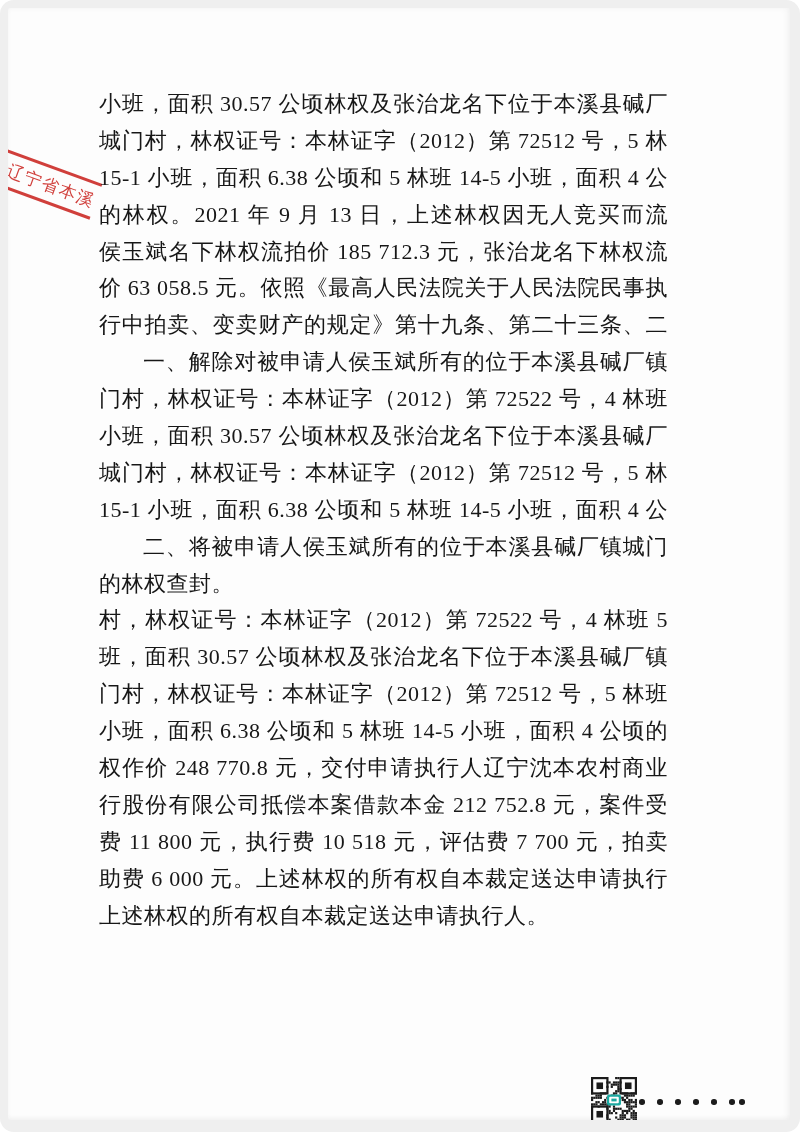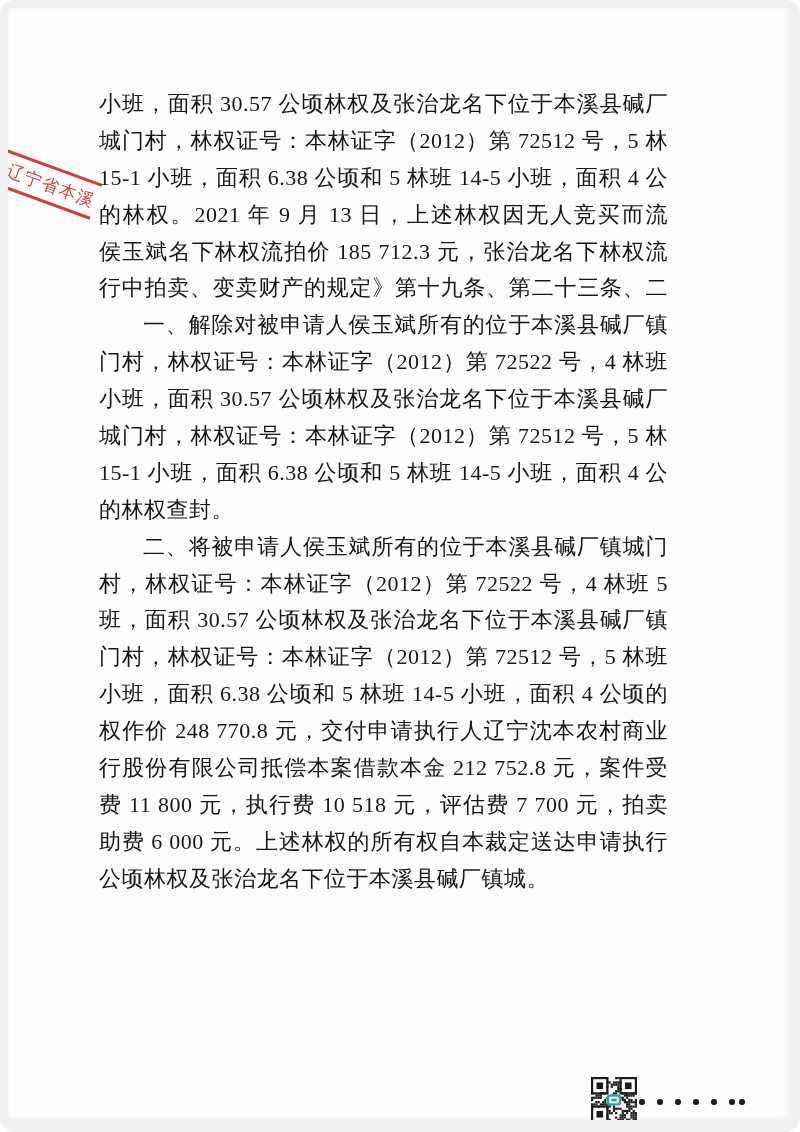--- a/index.html
+++ b/index.html
@@ -106,37 +106,38 @@
     <div class="stamp" id="stamp" style="color: rgb(205, 47, 43); border-color: rgb(205, 47, 43);">
       <span class="stamp-text">辽宁省本溪</span>
     </div>
 
     <div class="doc" id="doc-body" style="color: rgb(23, 23, 23);">
         <div class="doc-line fill">小班，面积 30.57 公顷林权及张治龙名下位于本溪县碱厂镇</div>
         <div class="doc-line fill">城门村，林权证号：本林证字（2012）第 72512 号，5 林班</div>
         <div class="doc-line fill">15-1 小班，面积 6.38 公顷和 5 林班 14-5 小班，面积 4 公顷</div>
         <div class="doc-line fill">的林权。2021 年 9 月 13 日，上述林权因无人竞买而流拍。</div>
         <div class="doc-line fill">侯玉斌名下林权流拍价 185 712.3 元，张治龙名下林权流拍</div>
+        <div class="doc-line fill">价 63 058.5 元。依照《最高人民法院关于人民法院民事执</div>
         <div class="doc-line fill">行中拍卖、变卖财产的规定》第十九条、第二十三条、二十</div>
         <div class="doc-line fill indent">一、解除对被申请人侯玉斌所有的位于本溪县碱厂镇城</div>
         <div class="doc-line fill">门村，林权证号：本林证字（2012）第 72522 号，4 林班 5</div>
         <div class="doc-line fill">小班，面积 30.57 公顷林权及张治龙名下位于本溪县碱厂镇</div>
         <div class="doc-line fill">城门村，林权证号：本林证字（2012）第 72512 号，5 林班</div>
         <div class="doc-line fill">15-1 小班，面积 6.38 公顷和 5 林班 14-5 小班，面积 4 公顷</div>
+        <div class="doc-line fill indent">二、将被申请人侯玉斌所有的位于本溪县碱厂镇城门</div>
         <div class="doc-line">的林权查封。</div>
-        <div class="doc-line fill indent">二、将被申请人侯玉斌所有的位于本溪县碱厂镇城门</div>
         <div class="doc-line fill">村，林权证号：本林证字（2012）第 72522 号，4 林班 5 小</div>
         <div class="doc-line fill">班，面积 30.57 公顷林权及张治龙名下位于本溪县碱厂镇城</div>
         <div class="doc-line fill">门村，林权证号：本林证字（2012）第 72512 号，5 林班 15-1</div>
         <div class="doc-line fill">小班，面积 6.38 公顷和 5 林班 14-5 小班，面积 4 公顷的林</div>
         <div class="doc-line fill">权作价 248 770.8 元，交付申请执行人辽宁沈本农村商业银</div>
         <div class="doc-line fill">行股份有限公司抵偿本案借款本金 212 752.8 元，案件受理</div>
         <div class="doc-line fill">费 11 800 元，执行费 10 518 元，评估费 7 700 元，拍卖辅</div>
         <div class="doc-line fill">助费 6 000 元。上述林权的所有权自本裁定送达申请执行人</div>
-        <div class="doc-line">公顷林权及张治龙名下位于本溪县碱厂镇城。</div>
+        <div class="doc-line">上述林权的所有权自本裁定送达申请执行人。</div>
       </div>
 
     <div class="qr" id="qr">
         <svg width="46" height="46" viewBox="0 0 46 46">
           <rect x="24.10" y="0.00" width="2.19" height="2.19" fill="#1b1b1b"></rect>
           <rect x="26.29" y="0.00" width="2.19" height="2.19" fill="#1b1b1b"></rect>
           <rect x="15.33" y="4.38" width="2.19" height="2.19" fill="#1b1b1b"></rect>
           <rect x="17.52" y="4.38" width="2.19" height="2.19" fill="#1b1b1b"></rect>
           <rect x="21.90" y="4.38" width="2.19" height="2.19" fill="#1b1b1b"></rect>
           <rect x="24.10" y="4.38" width="2.19" height="2.19" fill="#1b1b1b"></rect>

